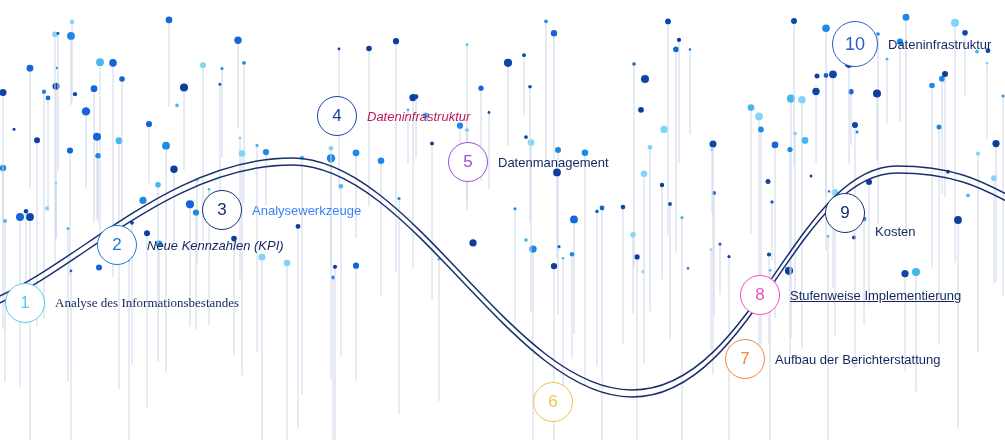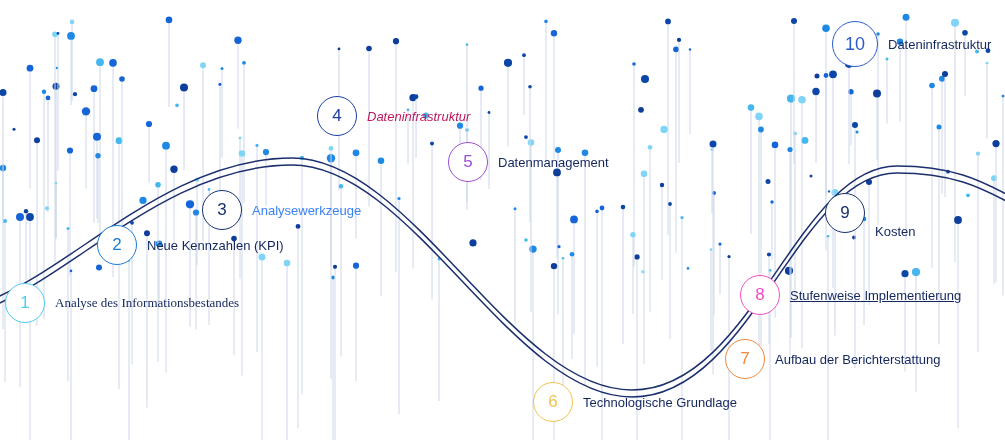--- a/index.html
+++ b/index.html
@@ -407,41 +407,40 @@
     </g>
   </svg>
 
   <div class="step step-1" style="left:5px; top:283px;">
     <div class="badge" style="border-color: rgb(83, 203, 238); color: rgb(83, 203, 238);">1</div>
     <div class="step-label" style="color: rgb(19, 38, 94); font-family: Liberation Serif, serif;">Analyse des Informationsbestandes</div>
   </div>
 
   <div class="step step-2" style="left:97px; top:225px;">
     <div class="badge" style="border-color: rgb(28, 124, 213); color: rgb(28, 124, 213);">2</div>
-    <div class="step-label" style="color: rgb(19, 38, 94);">Neue Kennzahlen (KPI)</div>
+    <div class="step-label" style="color: rgb(19, 38, 94); font-style: italic;">Neue Kennzahlen (KPI)</div>
   </div>
 
   <div class="step step-3" style="left:202px; top:190px;">
     <div class="badge" style="border-color: rgb(22, 49, 110); color: rgb(22, 49, 110);">3</div>
     <div class="step-label" style="color: #3b82f6;">Analysewerkzeuge</div>
   </div>
 
   <div class="step step-4" style="left:317px; top:96px;">
     <div class="badge" style="border-color: rgb(30, 62, 168); color: rgb(30, 62, 168);">4</div>
     <div class="step-label" style="color: #be185d; font-style: italic;">Dateninfrastruktur</div>
   </div>
 
   <div class="step step-5" style="left:448px; top:142px;">
     <div class="badge" style="border-color: rgb(154, 79, 211); color: rgb(154, 79, 211);">5</div>
     <div class="step-label" style="color: rgb(19, 38, 94);">Datenmanagement</div>
   </div>
 
   <div class="step step-6" style="left:533px; top:382px;">
     <div class="badge" style="border-color: rgb(240, 194, 79); color: rgb(240, 194, 79);">6</div>
-    <div class="step-label" style="color: rgb(19, 38, 94);">Technologische Grundlage</div>
   </div>
 
   <div class="step step-7" style="left:725px; top:339px;">
     <div class="badge" style="border-color: rgb(240, 136, 63); color: rgb(240, 136, 63);">7</div>
     <div class="step-label" style="color: rgb(19, 38, 94);">Aufbau der Berichterstattung</div>
   </div>
 
   <div class="step step-8" style="left:740px; top:275px;">
     <div class="badge" style="border-color: rgb(242, 78, 194); color: rgb(242, 78, 194);">8</div>
     <div class="step-label" style="color: rgb(19, 38, 94); text-decoration: underline;">Stufenweise Implementierung</div>

